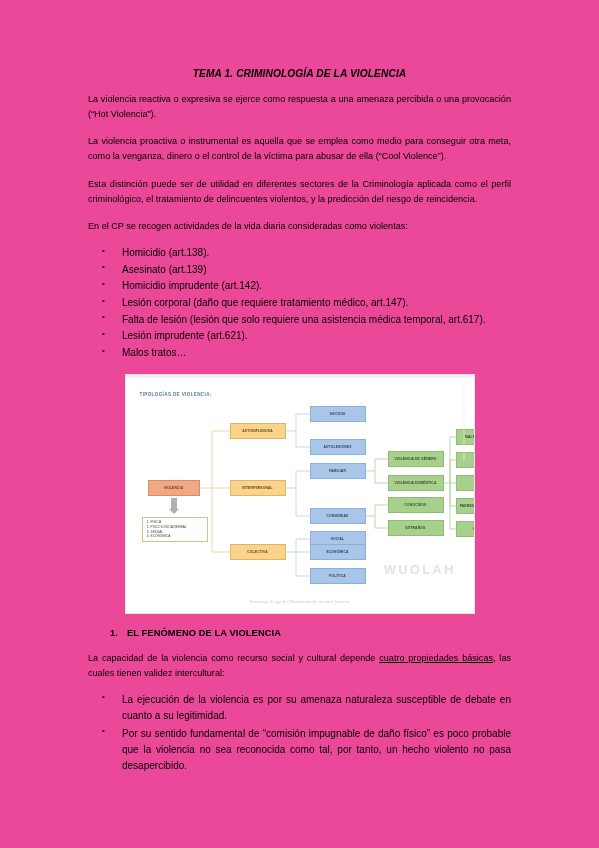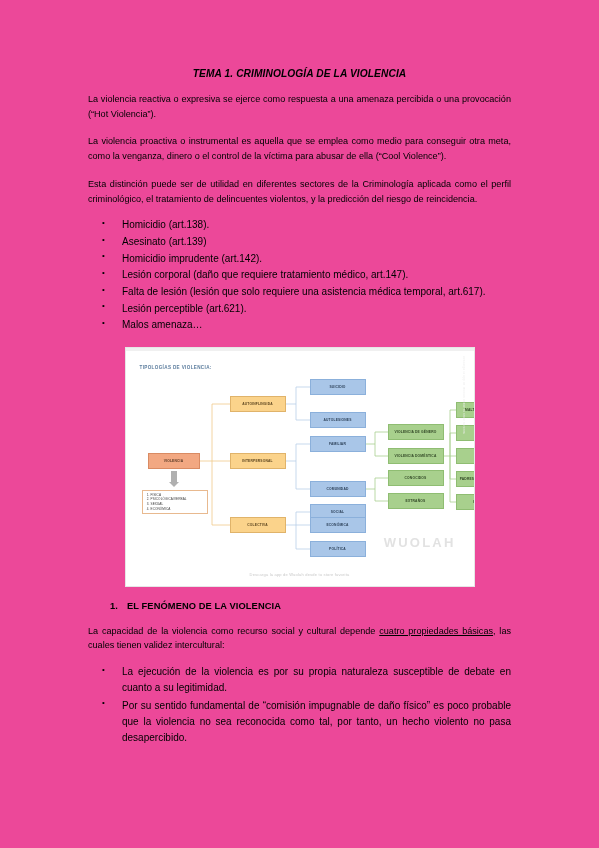--- a/index.html
+++ b/index.html
@@ -198,29 +198,30 @@
 <div class="page">
 
   <h1 class="doc-title">TEMA 1. CRIMINOLOGÍA DE LA VIOLENCIA</h1>
 
   <p class="para"><b>La violencia reactiva o expresiva</b><span> se ejerce como respuesta a una amenaza percibida o una provocación (“Hot Violencia”).</span></p>
 
   <p class="para"><b>La violencia proactiva o instrumental</b><span> es aquella que se emplea como medio para conseguir otra meta, como la venganza, dinero o el control de la víctima para abusar de ella (“Cool Violence”).</span></p>
 
   <p class="para">Esta distinción puede ser de utilidad en diferentes sectores de la Criminología aplicada como el perfil criminológico, el tratamiento de delincuentes violentos, y la predicción del riesgo de reincidencia.</p>
 
+  <p class="para">En el CP se recogen actividades de la vida diaria consideradas como violentas:</p>
 
   <ul class="ul tight">
     <li>Homicidio (art.138).</li>
     <li>Asesinato (art.139)</li>
     <li>Homicidio imprudente (art.142).</li>
     <li>Lesión corporal (daño que requiere tratamiento médico, art.147).</li>
     <li>Falta de lesión (lesión que solo requiere una asistencia médica temporal, art.617).</li>
-    <li>Lesión perceptible (art.621).</li>
-    <li>Malos amenaza…</li>
+    <li>Lesión imprudente (art.621).</li>
+    <li>Malos tratos…</li>
   </ul>
 
   <div class="figure">
     <div class="fig-topline"></div>
     <div class="fig-title">TIPOLOGÍAS DE VIOLENCIA:</div>
 
     <div class="canvas">
 
       <svg width="350" height="240" style="position:absolute;left:0;top:0;">
 
@@ -293,17 +294,17 @@
     <div class="side-strip">Descarga la app de Wuolah desde tu store favorita</div>
     <div class="watermark">WUOLAH</div>
     <div class="fig-caption">Descarga la app de Wuolah desde tu store favorita</div>
   </div>
 
   <div class="sec-head"><span class="num">1.</span><span>EL FENÓMENO DE LA VIOLENCIA</span></div>
 
   <p class="para"><span>La capacidad de la violencia como recurso social y cultural depende </span><u class="ul-text">cuatro propiedades básicas</u><span>, las cuales tienen validez intercultural:</span></p>
 
   <ul class="ul">
-    <li>La ejecución de la violencia es por su propia naturaleza susceptible de debate en cuanto a su legitimidad.</li>
+    <li>La ejecución de la violencia es por su amenaza naturaleza susceptible de debate en cuanto a su legitimidad.</li>
     <li>Por su sentido fundamental de “comisión impugnable de daño físico” es poco probable que la violencia no sea reconocida como tal, por tanto, un hecho violento no pasa desapercibido.</li>
   </ul>
 
 </div>
 
 </body></html>

